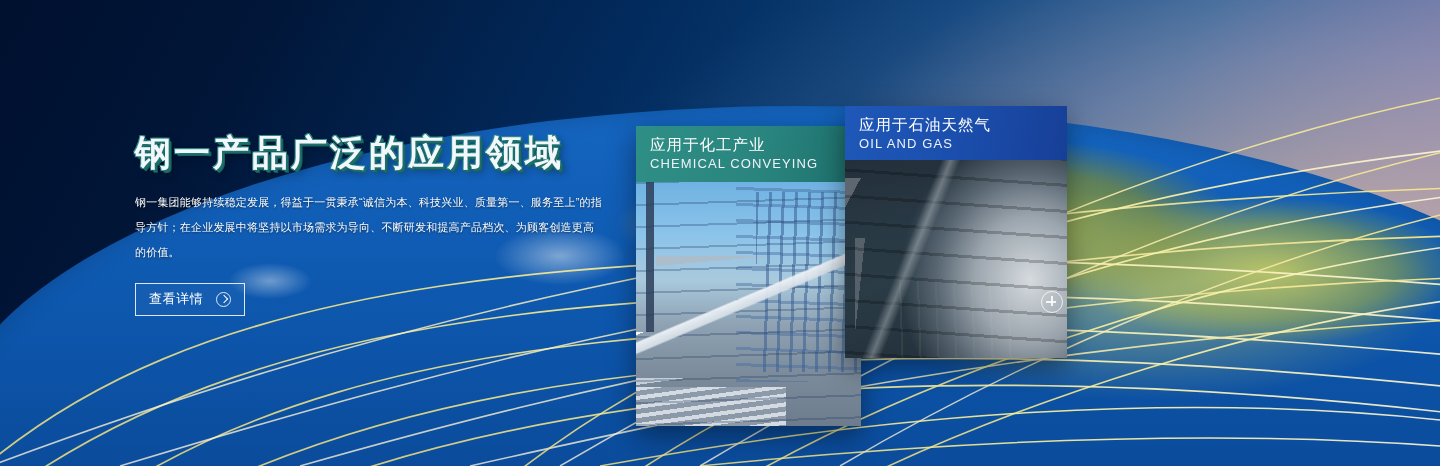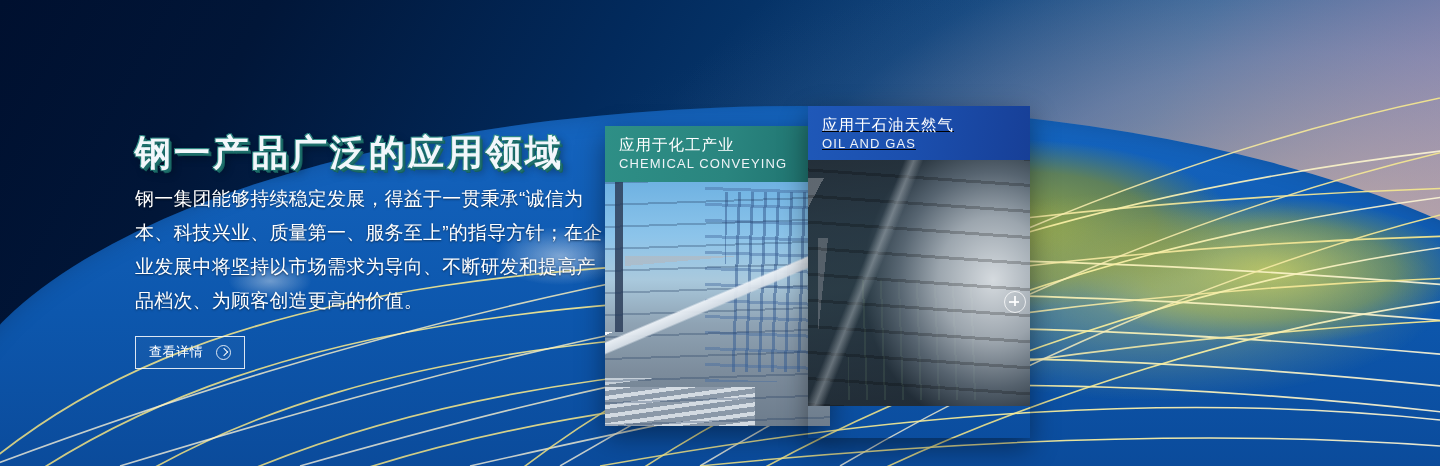--- a/index.html
+++ b/index.html
@@ -42,61 +42,61 @@
   .copy{ position:absolute; left:135px; top:133px; width:470px; }
 
   .headline{
     font-size:36px; font-weight:bold; letter-spacing:3px; line-height:1.12;
     color:#f2f7fb; white-space:nowrap;
     text-shadow:
       2px 2px 0 #1d6f6b, 3px 3px 0 #17605d, -1px -1px 0 #2f8c87,
       1px -1px 0 #2f8c87, -1px 1px 0 #1d6f6b, 4px 4px 8px rgba(0,0,0,.45);
   }
   .desc{
-    margin-top:9px; font-size:19px; line-height:34px; color:#ffffff;
+    margin-top:17px; font-size:11px; line-height:25px; color:#ffffff;
     letter-spacing:.2px; text-shadow:0 1px 2px rgba(0,0,0,.5);
   }
   .cta{
     margin-top:18px; display:inline-flex; align-items:center; gap:13px;
     padding:6px 13px 7px; border:1px solid rgba(255,255,255,.85);
     color:#ffffff; font-size:13px; letter-spacing:.6px; cursor:pointer;
     background:rgba(255,255,255,.03);
   }
   .cta .arr{ display:inline-block; width:15px; height:15px; border:1px solid rgba(255,255,255,.85);
     border-radius:50%; position:relative; }
   .cta .arr::before{ content:""; position:absolute; left:4px; top:3.5px; width:5px; height:5px;
     border-top:1px solid #fff; border-right:1px solid #fff; transform:rotate(45deg); }
 
   
   .card{ position:absolute; overflow:hidden; box-shadow:0 10px 26px rgba(0,0,0,.42); }
   .card .hdr{ padding:9px 14px 11px; }
   .card .hdr .cn{ font-size:15.5px; color:#ffffff; letter-spacing:1px; line-height:1.3; }
   .card .hdr .en{ font-size:13px; color:#eef3f7; letter-spacing:1.1px; margin-top:1px; }
   .card .pic{ position:relative; width:100%; overflow:hidden; }
 
-  #card-chemical{ left:605px; top:126px; width:225px; height:300px; }
+  #card-chemical{ left:636px; top:126px; width:225px; height:300px; }
   #card-chemical .hdr{ background:linear-gradient(100deg,#2e8f86 0%,#2a857f 55%,#1d6f6c 100%); height:56px; }
   #card-chemical .pic{ height:244px;
     background:
       linear-gradient(158deg, rgba(255,255,255,.92) 0 3px, rgba(0,0,0,0) 3px 100%) no-repeat 0 150px/100% 110px,
       linear-gradient(172deg, rgba(205,214,222,.9) 0 7px, rgba(0,0,0,0) 7px) no-repeat 0 196px/100% 60px,
       repeating-linear-gradient(172deg, rgba(228,234,240,.85) 0 4px, rgba(150,163,178,.7) 4px 9px) no-repeat 0 205px/150px 40px,
       linear-gradient(90deg, rgba(44,62,90,.85) 0 8px, rgba(0,0,0,0) 8px) no-repeat 10px 0/20px 150px,
       repeating-linear-gradient(92deg, rgba(58,96,148,.55) 0 3px, rgba(0,0,0,0) 3px 13px) no-repeat 120px 10px/110px 180px,
       repeating-linear-gradient(2deg, rgba(70,108,160,.45) 0 3px, rgba(0,0,0,0) 3px 16px) no-repeat 100px 0/130px 200px,
       linear-gradient(175deg, rgba(176,186,196,.75) 0 10px, rgba(0,0,0,0) 10px) no-repeat 20px 74px/170px 30px,
       linear-gradient(180deg, #6fb2e2 0%, #8cc4ea 22%, #a9c9dd 40%, #8fa3b4 58%, #7c8c9c 78%, #6d7c8c 100%);
   }
   #card-chemical .pic::after{ content:""; position:absolute; inset:0;
     background:
       linear-gradient(157deg, rgba(0,0,0,0) 47%, rgba(236,241,246,.95) 47.6%, rgba(214,222,230,.95) 50.4%, rgba(0,0,0,0) 51%),
       repeating-linear-gradient(178deg, rgba(34,60,96,.30) 0 2px, rgba(0,0,0,0) 2px 22px) ;
   }
 
-  #card-oilgas{ left:808px; top:106px; width:222px; height:332px;text-decoration:underline; }
+  #card-oilgas{ left:845px; top:106px; width:222px; height:252px; }
   #card-oilgas .hdr{ background:linear-gradient(100deg,#1f58b8 0%,#1b4fae 48%,#173f97 100%); height:54px; }
   #card-oilgas .pic{ height:246px;
     background:
       radial-gradient(ellipse 130px 150px at 185px 120px, rgba(222,226,230,.95) 0%, rgba(168,176,184,.9) 42%, rgba(96,108,120,.85) 72%, rgba(40,50,60,.6) 100%),
       linear-gradient(118deg, rgba(200,206,212,.85) 0 14px, rgba(0,0,0,0) 14px) no-repeat 0 18px/220px 60px,
       linear-gradient(96deg, rgba(182,190,198,.8) 0 10px, rgba(0,0,0,0) 10px) no-repeat 10px 78px/150px 120px,
       repeating-linear-gradient(88deg, rgba(120,160,120,.35) 0 2px, rgba(0,0,0,0) 2px 18px) no-repeat 40px 120px/140px 120px,
       linear-gradient(172deg, #1d2b36 0%, #28414f 25%, #2e4a55 48%, #223642 70%, #141f29 100%);
   }
   #card-oilgas .pic::after{ content:""; position:absolute; inset:0;

